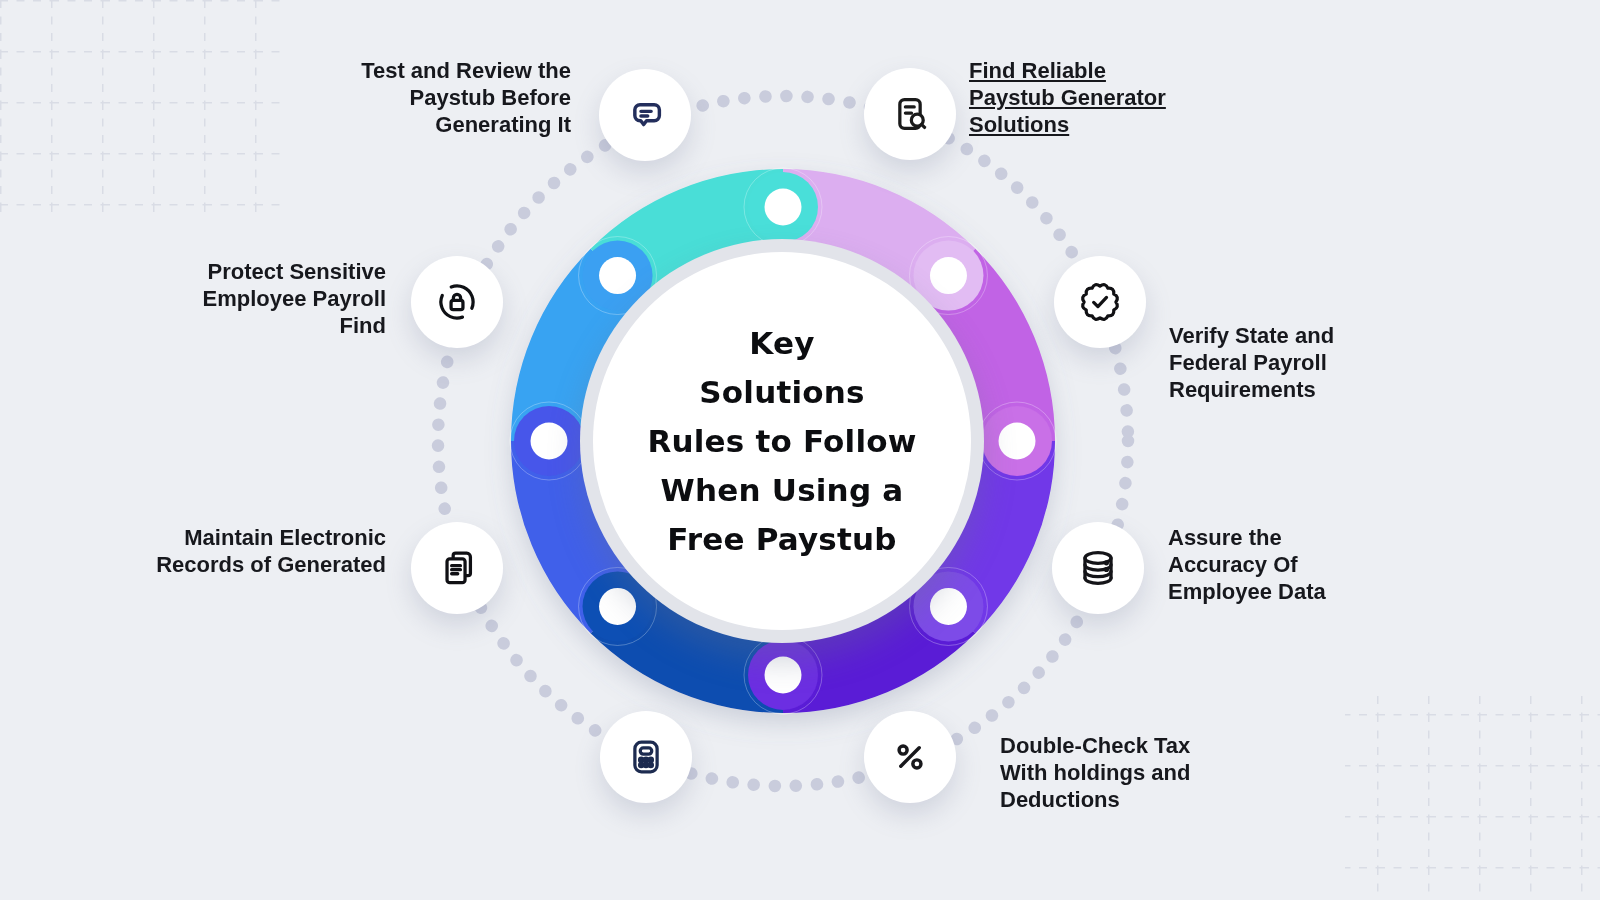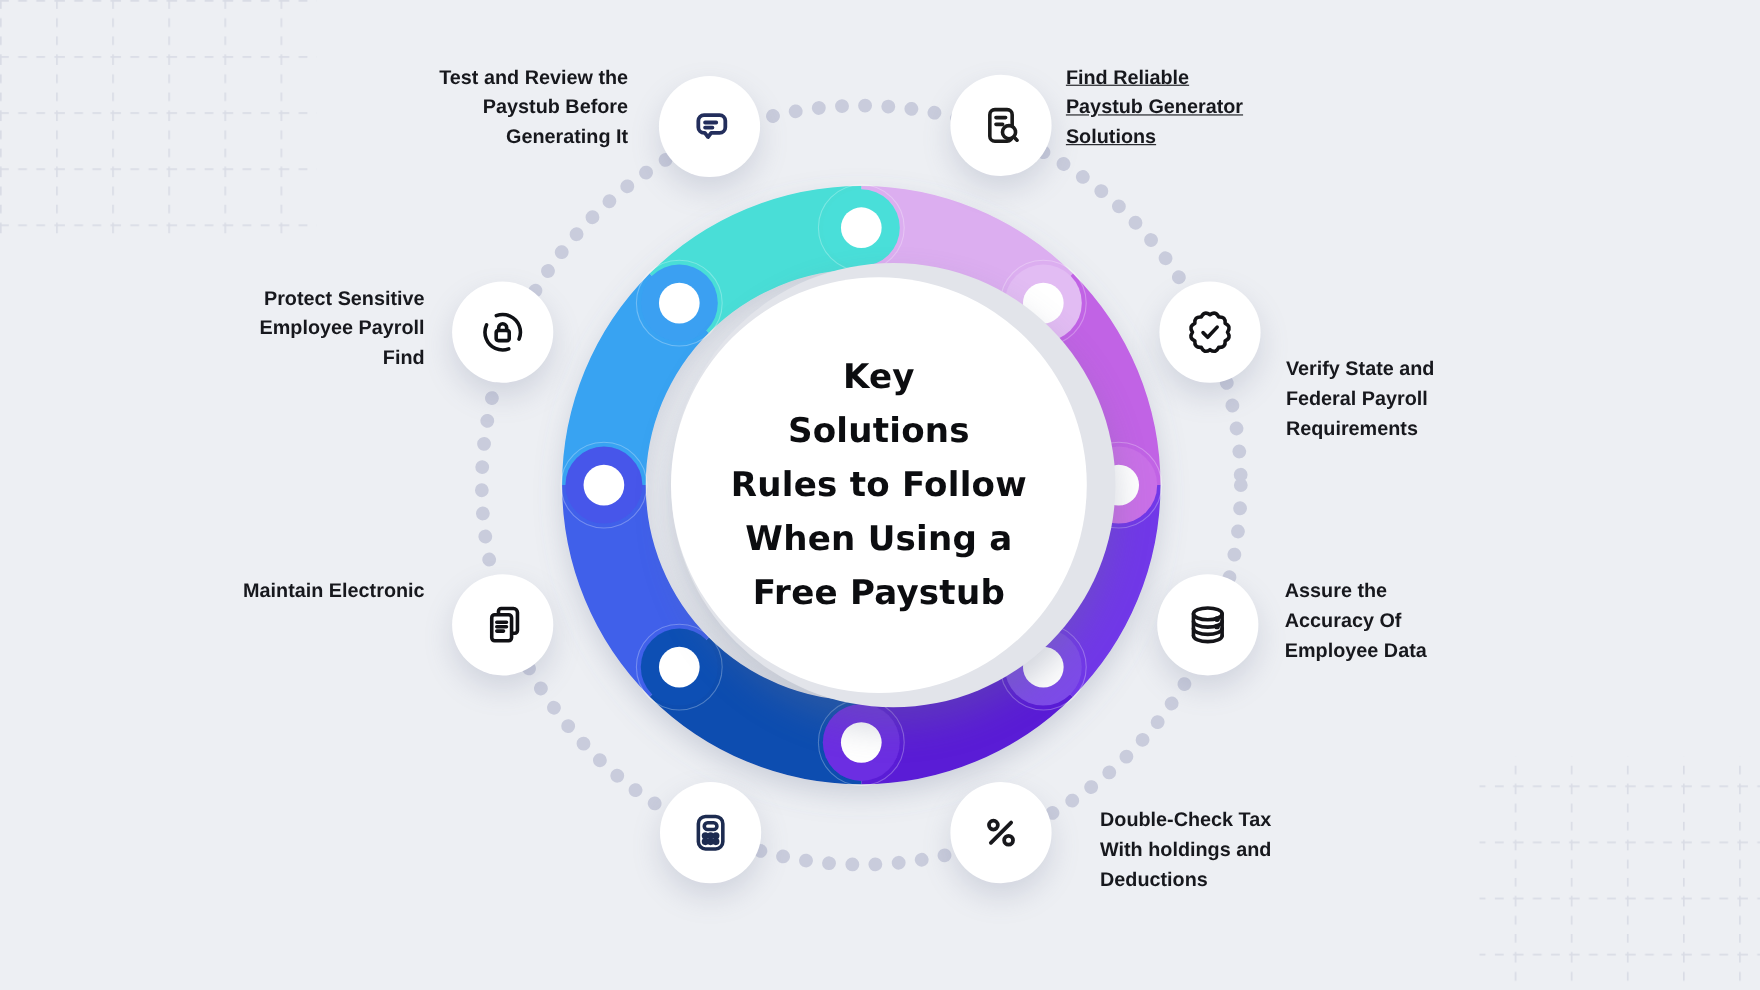--- a/index.html
+++ b/index.html
@@ -6,25 +6,25 @@
   .canvas{
     position:relative;
     width:1600px;height:900px;
     overflow:hidden;
     font-family:"Liberation Sans",sans-serif;
     background:#edeff3;
   }
   .scene{position:absolute;left:0;top:0;}
   
   .center-disc{
-    position:absolute;left:610px;top:239px;
+    position:absolute;left:580px;top:239px;
     width:404px;height:404px;border-radius:50%;
     background:#e2e4ea;
     box-shadow:0 18px 32px rgba(104,112,138,.30);
-    display:flex;align-items:center;justify-content:flex-start;
+    display:flex;align-items:center;justify-content:center;
   }
   .center-inner{
     width:378px;height:378px;border-radius:50%;
     background:#ffffff;
     display:flex;flex-direction:column;align-items:center;justify-content:center;
   }
   .title-line{
     font-family:"DejaVu Sans",sans-serif;
     font-weight:700;font-size:31px;line-height:49px;
     color:#0c0d10;letter-spacing:.2px;white-space:nowrap;
@@ -35,21 +35,21 @@
     background:#ffffff;
     box-shadow:0 12px 26px rgba(110,120,150,.22);
     display:flex;align-items:center;justify-content:center;
   }
   .badge svg{width:46px;height:46px;}
   .b0{left:864px;top:68px;}  .b1{left:1054px;top:256px;}
   .b2{left:1052px;top:522px;}.b3{left:864px;top:711px;}
   .b4{left:600px;top:711px;} .b5{left:411px;top:522px;}
   .b6{left:411px;top:256px;} .b7{left:599px;top:69px;}
   
-  .label{position:absolute;font-weight:700;font-size:18px;line-height:27px;color:#17181d;}
+  .label{position:absolute;font-weight:700;font-size:22px;line-height:27px;color:#17181d;}
   .label div{white-space:nowrap;}
   .label.right{text-align:right;}
   .l0{left:969px;top:57px;text-decoration:underline;}
   .l1{left:1169px;top:275px;margin-top:47px;}
   .l2{left:1168px;top:524px;}
   .l3{left:1000px;top:732px;}
   .l4{right:1047px;top:732px;}
   .l5{right:1214px;top:524px;}
   .l6{right:1214px;top:258px;}
   .l7{right:1029px;top:57px;}
@@ -204,20 +204,21 @@
     <div>With holdings and</div>
     <div>Deductions</div>
   </div>
   <div class="label l2">
     <div>Assure the</div>
     <div>Accuracy Of</div>
     <div>Employee Data</div>
   </div>
   <div class="label l5 right">
     <div>Maintain Electronic</div>
+    <div>Records of Generated</div>
   </div>
   <div class="label l6 right">
     <div>Protect Sensitive</div>
     <div>Employee Payroll</div>
     <div>Find</div>
   </div>
   <div class="label l7 right">
     <div>Test and Review the</div>
     <div>Paystub Before</div>
     <div>Generating It</div>

